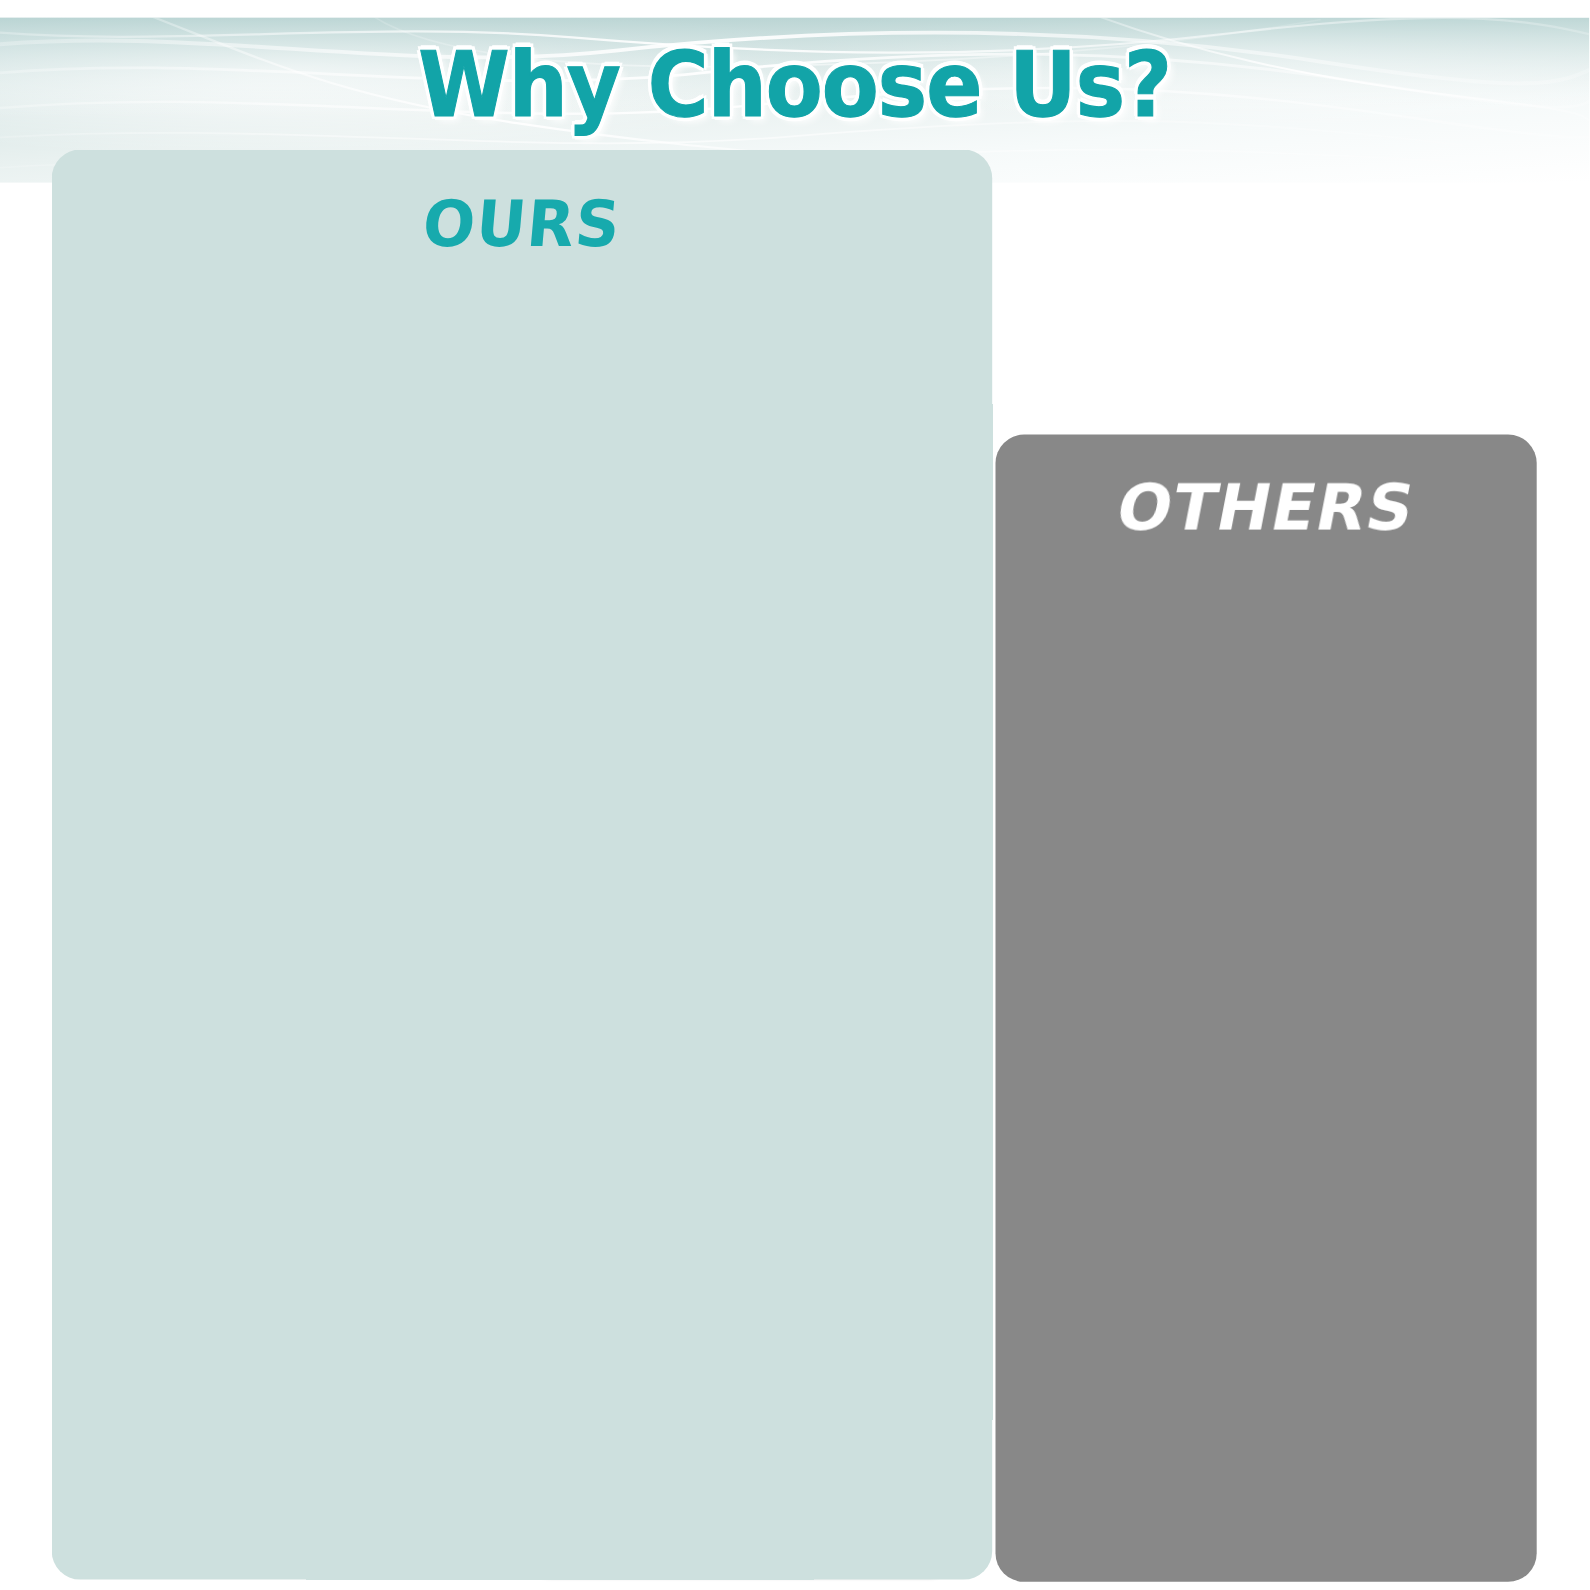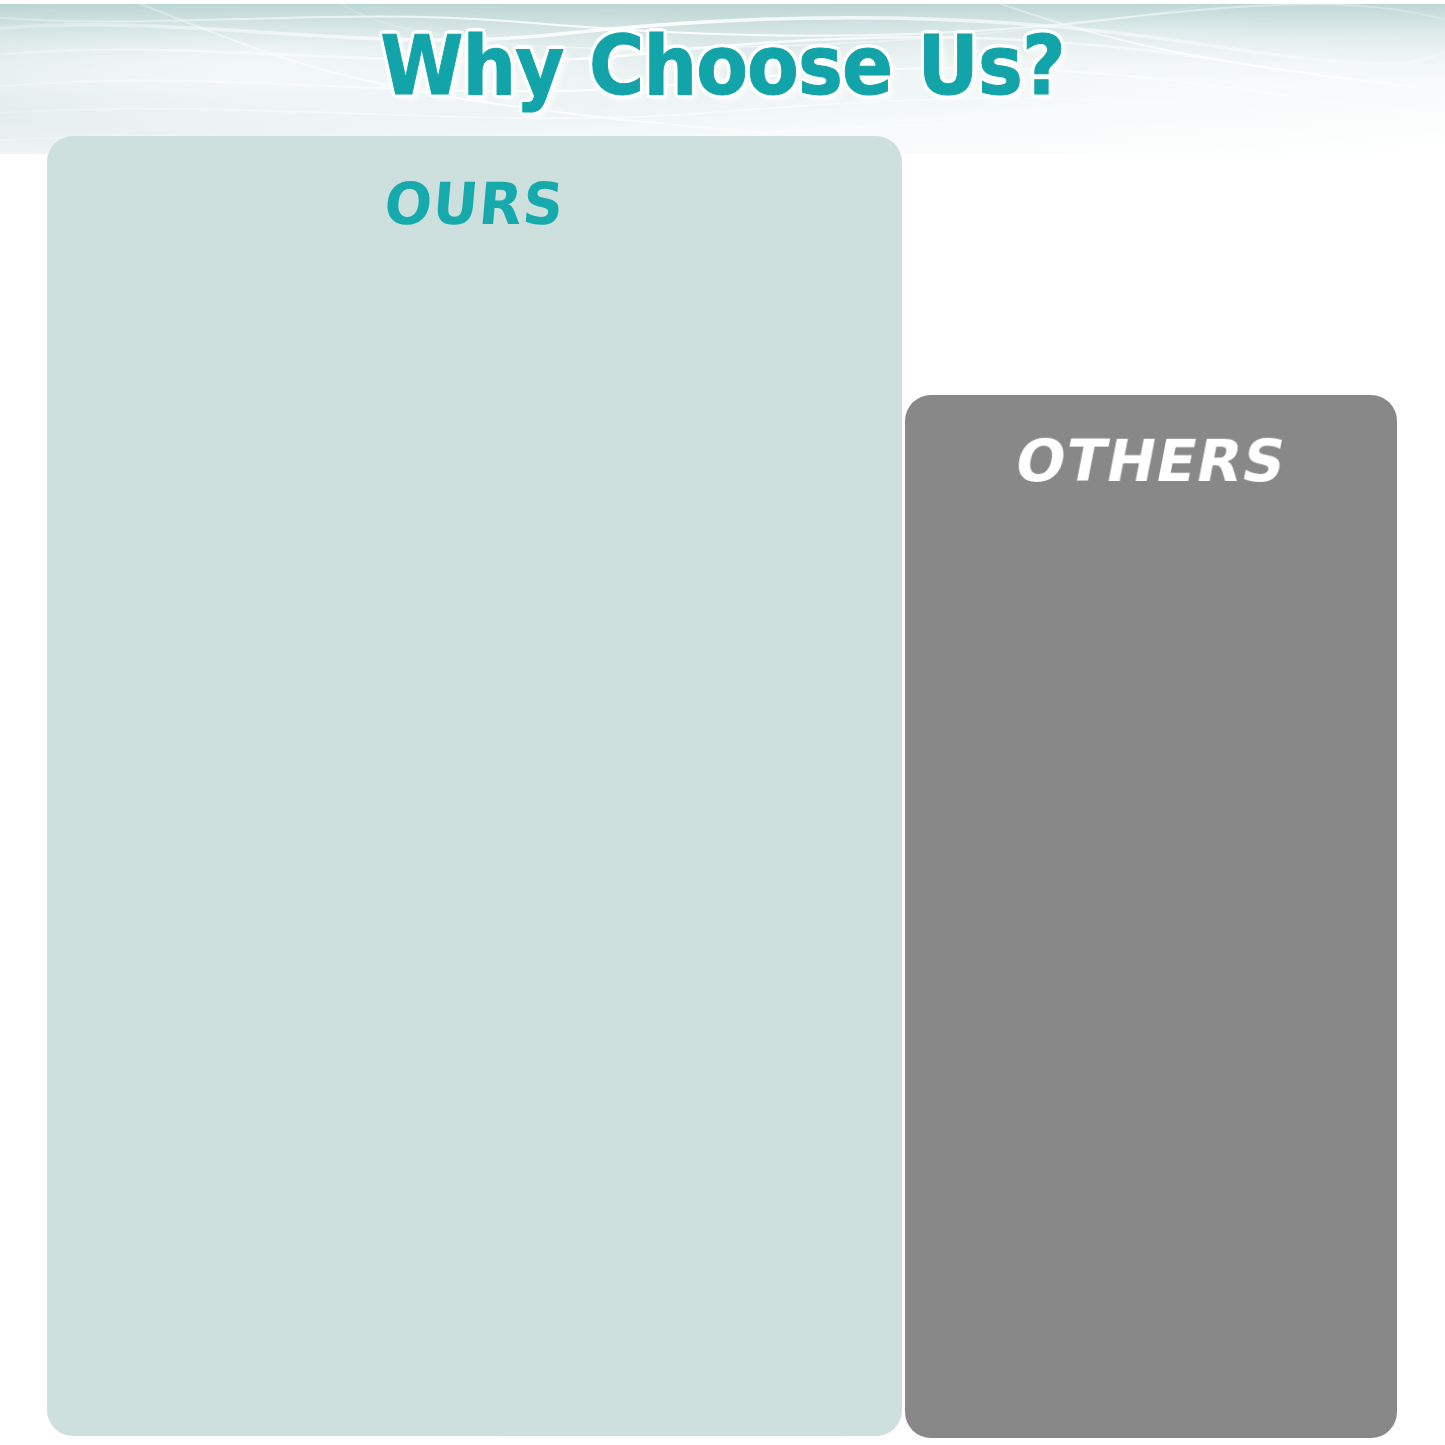--- a/index.html
+++ b/index.html
@@ -6,21 +6,21 @@
   html,body { width:1445px; height:1445px; }
   body {
     font-family:"Liberation Sans", sans-serif;
     background:#ffffff;
     position:relative;
     overflow:hidden;
   }
 
   
   .header {
-    position:absolute; left:0; top:4px; width:1445px; height:150px;
+    position:absolute; left:0; top:16px; width:1445px; height:150px;
     overflow:hidden;
     background:
       radial-gradient(ellipse 700px 120px at 18% 30%, rgba(255,255,255,0.95) 0%, rgba(255,255,255,0) 70%),
       radial-gradient(ellipse 600px 100px at 80% 20%, rgba(255,255,255,0.9) 0%, rgba(255,255,255,0) 70%),
       linear-gradient(175deg, #c3dada 0%, #d5e5e4 22%, #e9f1f0 48%, #f6fafa 72%, #ffffff 100%);
   }
   .header svg { position:absolute; left:0; top:0; }
 
   .title {
     position:absolute; left:0; top:14px; width:1445px;

